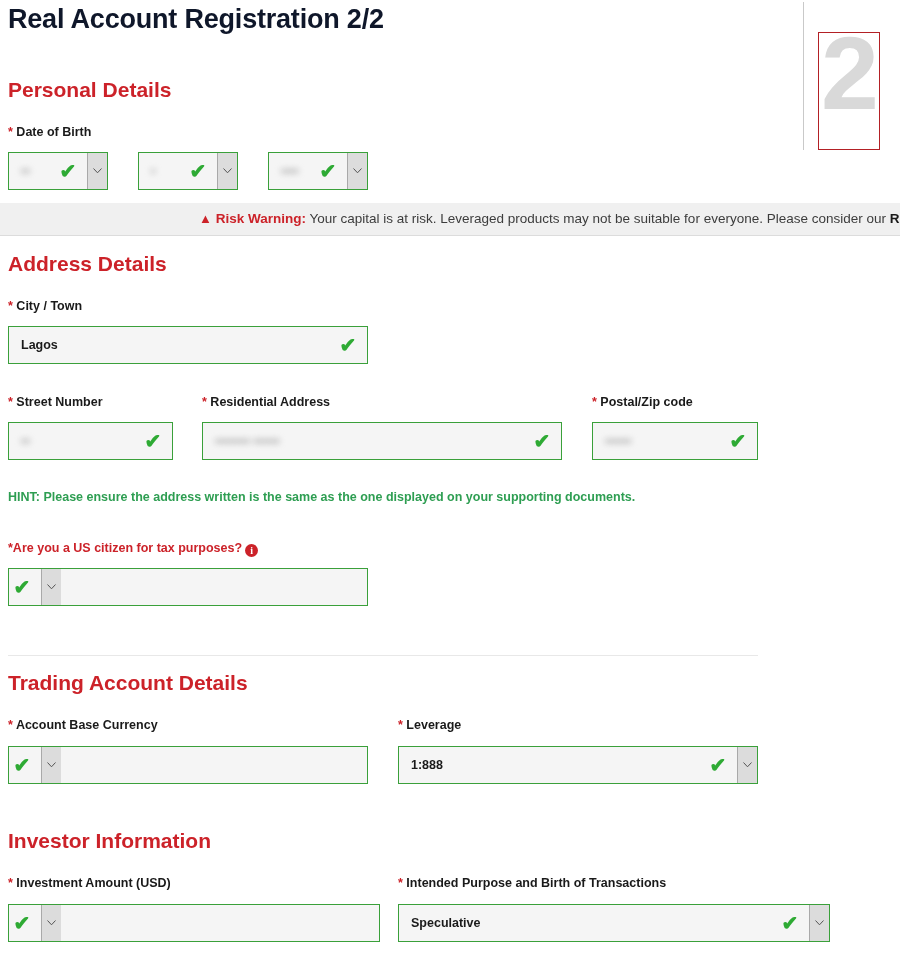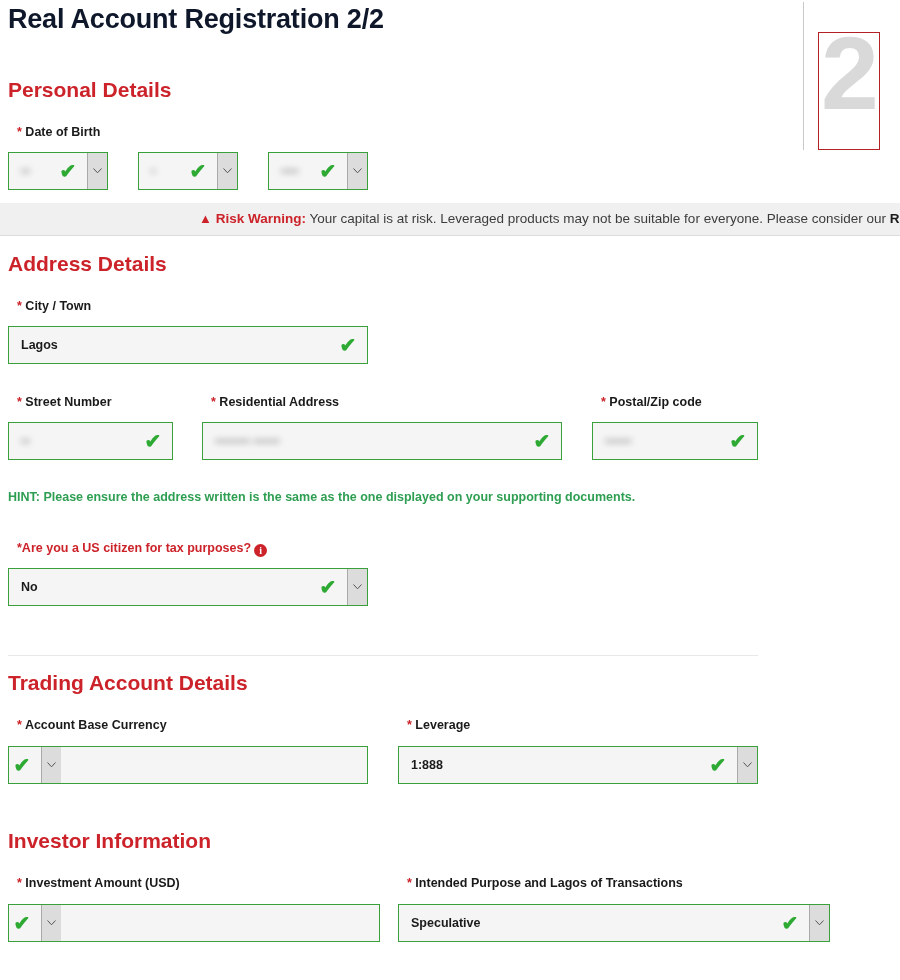--- a/index.html
+++ b/index.html
@@ -40,21 +40,20 @@
     position: absolute; left: 8px;
     font-size: 21px; font-weight: bold; color: #cc2229;
     white-space: nowrap;
   }
 
   
   .flabel {
     position: absolute;
     font-size: 12.5px; font-weight: bold; color: #1a1a1a;
     white-space: nowrap;
-    margin-left: 9px;
   }
   .flabel .star { color: #cc2229; font-weight: bold; }
   .flabel.all-red { color: #cc2229; }
 
   
   .ctl {
     position: absolute;
     border: 1px solid #3aa03a;
     background: #f5f5f5;
     height: 38px;
@@ -216,21 +215,20 @@
   <span class="val blur">••••••</span>
   <span class="tick">✔</span>
 </div>
 
 <div class="hint" style="top:490px">HINT: Please ensure the address written is the same as the one displayed on your supporting documents.</div>
 
 <div class="flabel all-red" style="left:8px; top:541px">
   <span>*Are you a US citizen for tax purposes?</span><i class="info-ico">i</i>
 </div>
 <div class="ctl" style="left:8px; top:568px; width:360px">
-  <span class="val">No</span>
   <span class="tick">✔</span>
   <span class="drop">
       <svg width="9" height="6" viewBox="0 0 9 6">
         <path d="M0.5 0.5 L4.5 4.8 L8.5 0.5" fill="none" stroke="#555" stroke-width="1"></path>
       </svg>
     </span>
 </div>
 
 <div class="hr"></div>
 
@@ -273,21 +271,21 @@
   <span class="tick">✔</span>
   <span class="drop">
       <svg width="9" height="6" viewBox="0 0 9 6">
         <path d="M0.5 0.5 L4.5 4.8 L8.5 0.5" fill="none" stroke="#555" stroke-width="1"></path>
       </svg>
     </span>
 </div>
 
 <div class="flabel" style="left:398px; top:876px">
   <span class="star">*</span>
-  <span>Intended Purpose and Lagos of Transactions</span>
+  <span>Intended Purpose and Birth of Transactions</span>
 </div>
 <div class="ctl" style="left:398px; top:904px; width:432px">
   <span class="val">Speculative</span>
   <span class="tick">✔</span>
   <span class="drop">
       <svg width="9" height="6" viewBox="0 0 9 6">
         <path d="M0.5 0.5 L4.5 4.8 L8.5 0.5" fill="none" stroke="#555" stroke-width="1"></path>
       </svg>
     </span>
 </div>

